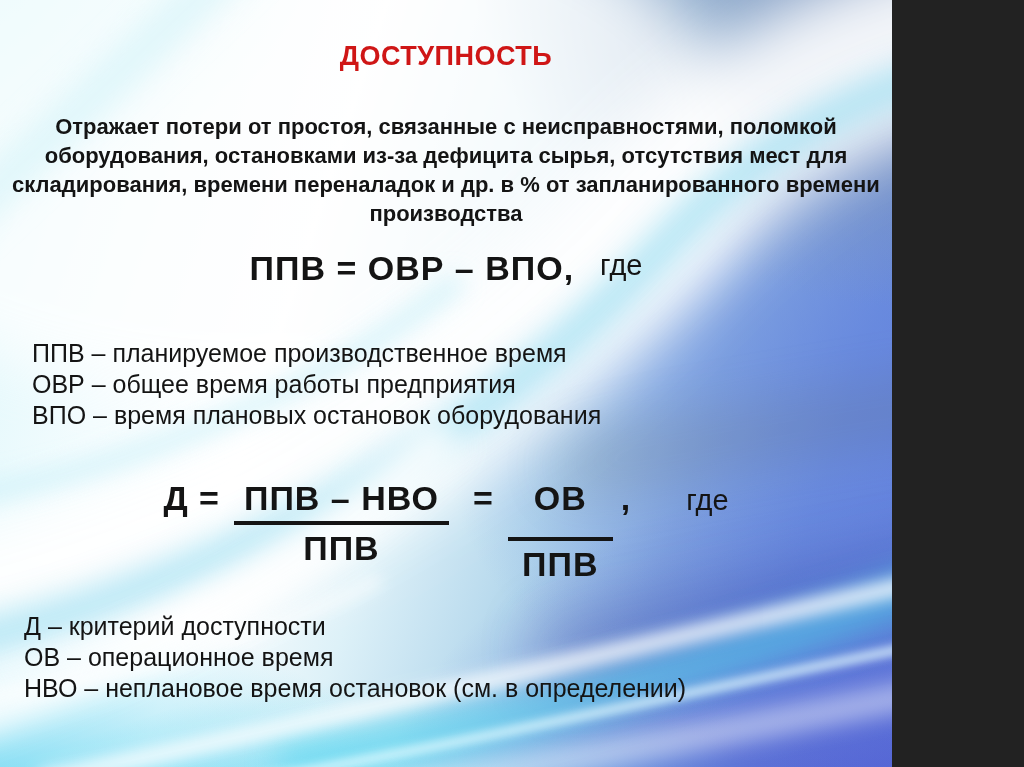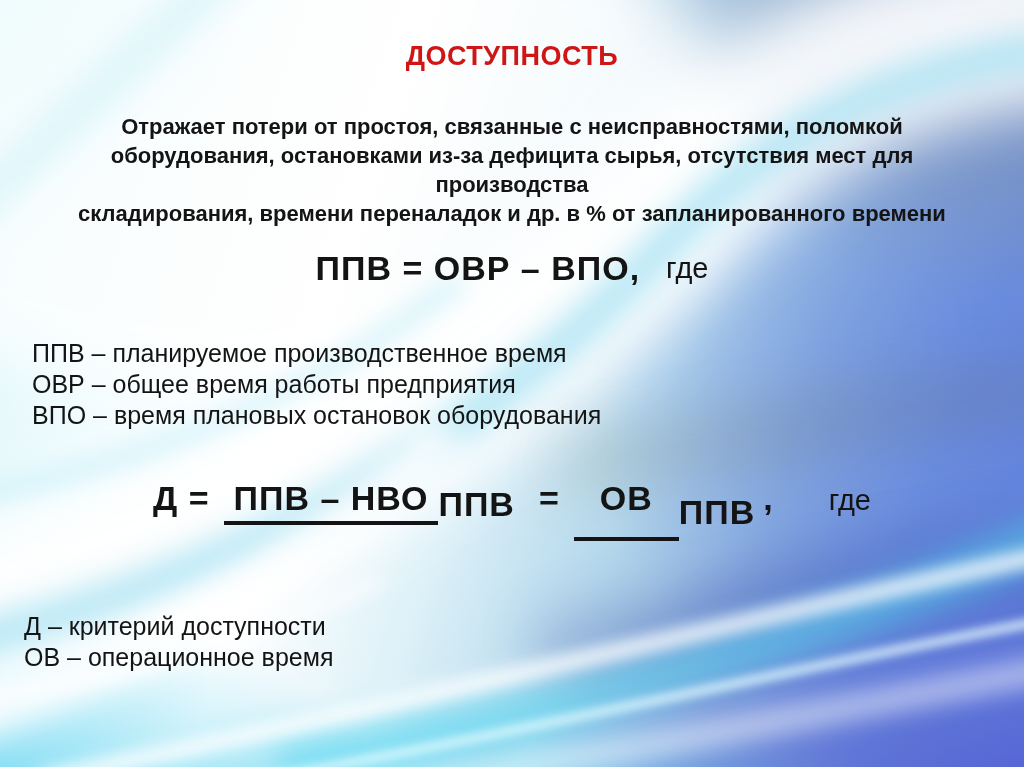--- a/index.html
+++ b/index.html
@@ -1,17 +1,17 @@
 <!DOCTYPE html>
 <html><head>
 <meta charset="utf-8">
 <style>
   html,body { margin:0; padding:0; background:#222; }
   .slide {
-    position:relative; width:1024px; height:767px; overflow:hidden;
+    position:relative; width:892px; height:767px; overflow:hidden;
     font-family:"Liberation Sans", sans-serif; color:#141414;
     background-color:#ffffff;
     background-image:
       radial-gradient(ellipse 620px 480px at 103% -5%, rgba(124,148,187,0.95) 0%, rgba(124,148,187,0.55) 45%, rgba(124,148,187,0) 72%),
       radial-gradient(ellipse 900px 620px at 112% 55%, rgba(96,130,225,0.90) 0%, rgba(96,130,225,0) 62%),
       radial-gradient(ellipse 860px 560px at 105% 108%, rgba(78,92,212,0.95) 0%, rgba(78,92,212,0) 65%),
       radial-gradient(ellipse 760px 420px at -8% 112%, rgba(72,205,238,0.95) 0%, rgba(72,205,238,0) 66%),
       radial-gradient(ellipse 700px 300px at 45% 112%, rgba(90,215,242,0.85) 0%, rgba(90,215,242,0) 60%),
       radial-gradient(ellipse 700px 500px at -10% -12%, rgba(180,240,248,0.90) 0%, rgba(180,240,248,0) 60%),
       linear-gradient(108deg, #d9f6fa 0%, #f3fcfe 20%, #ffffff 34%, #ddf1f8 48%, #b4d7ec 62%, #8fb2de 74%, #7495da 86%, #6d83d6 100%);
@@ -21,34 +21,34 @@
     position:absolute; top:41px; left:0; width:100%; margin:0;
     text-align:center; font-size:27px; font-weight:bold;
     color:#cf1616; letter-spacing:0.5px; z-index:2;
   }
   .para {
     position:absolute; top:112px; left:0; width:100%; text-align:center;
     font-weight:bold; font-size:22px; line-height:29px; white-space:nowrap; z-index:2;
   }
   .f1 {
     position:absolute; top:249px; left:0; width:100%; z-index:2;
-    display:flex; justify-content:center; align-items:center;
+    display:flex; justify-content:center; align-items:flex-start;
   }
   .f1main { font-size:34px; font-weight:bold; letter-spacing:1px; }
   .fwhere { font-size:29px; font-weight:normal; }
   .f1 .fwhere { margin-left:26px; }
   .defs { position:absolute; z-index:2; font-size:25px; line-height:31px; font-weight:normal; }
   .defs1 { top:338px; left:32px; }
   .defs2 { top:611px; left:24px; }
   .f2 {
     position:absolute; top:479px; left:0; width:100%; z-index:2;
     display:flex; justify-content:center; align-items:baseline;
   }
   .fbig { font-size:34px; font-weight:bold; letter-spacing:1px; }
-  .frac { display:inline-flex; align-items:center;
+  .frac { display:inline-flex; flex-direction:column; align-items:center;
           font-size:34px; font-weight:bold; letter-spacing:1px; margin:0 6px 0 14px; }
   .frac .num { padding:0 10px 3px; border-bottom:4px solid #141414; }
   .frac .den { padding-top:4px; }
   .frac2 .num { padding:0 26px 19px; }
   .eq { margin-left:18px; }
   .comma { margin-left:2px; }
   .f2 .fwhere { margin-left:55px; }
 </style>
 </head>
 <body>
@@ -86,22 +86,22 @@
     <path d="M 200 790 C 520 735 800 665 1100 610" stroke="#e4fbff" stroke-width="9" fill="none" opacity="0.85" filter="url(#b5)"></path>
     <path d="M 330 800 C 620 755 880 700 1100 660" stroke="#ffffff" stroke-width="22" fill="none" opacity="0.6" filter="url(#b12)"></path>
     <path d="M -40 700 C 120 680 260 640 380 580" stroke="#ffffff" stroke-width="12" fill="none" opacity="0.7" filter="url(#b8)"></path>
   </svg>
 
   <h1 class="title">ДОСТУПНОСТЬ</h1>
 
   <div class="para">
     <div>Отражает потери от простоя, связанные с неисправностями, поломкой</div>
     <div>оборудования, остановками из-за дефицита сырья, отсутствия мест для</div>
+    <div>складирования, времени переналадок и др. в % от запланированного времени</div>
     <div>производства</div>
-    <div>складирования, времени переналадок и др. в % от запланированного времени</div>
   </div>
 
   <div class="f1">
     <span class="f1main">ППВ = ОВР – ВПО,</span>
     <span class="fwhere">где</span>
   </div>
 
   <div class="defs defs1">
     <div>ППВ – планируемое производственное время</div>
     <div>ОВР – общее время работы предприятия</div>
@@ -119,15 +119,16 @@
       <span class="num">ОВ</span>
       <span class="den">ППВ</span>
     </span>
     <span class="fbig comma">,</span>
     <span class="fwhere">где</span>
   </div>
 
   <div class="defs defs2">
     <div>Д – критерий доступности</div>
     <div>ОВ – операционное время</div>
+    <div>НВО – неплановое время остановок (см. в определении)</div>
   </div>
 
 </div>
 
 </body></html>

